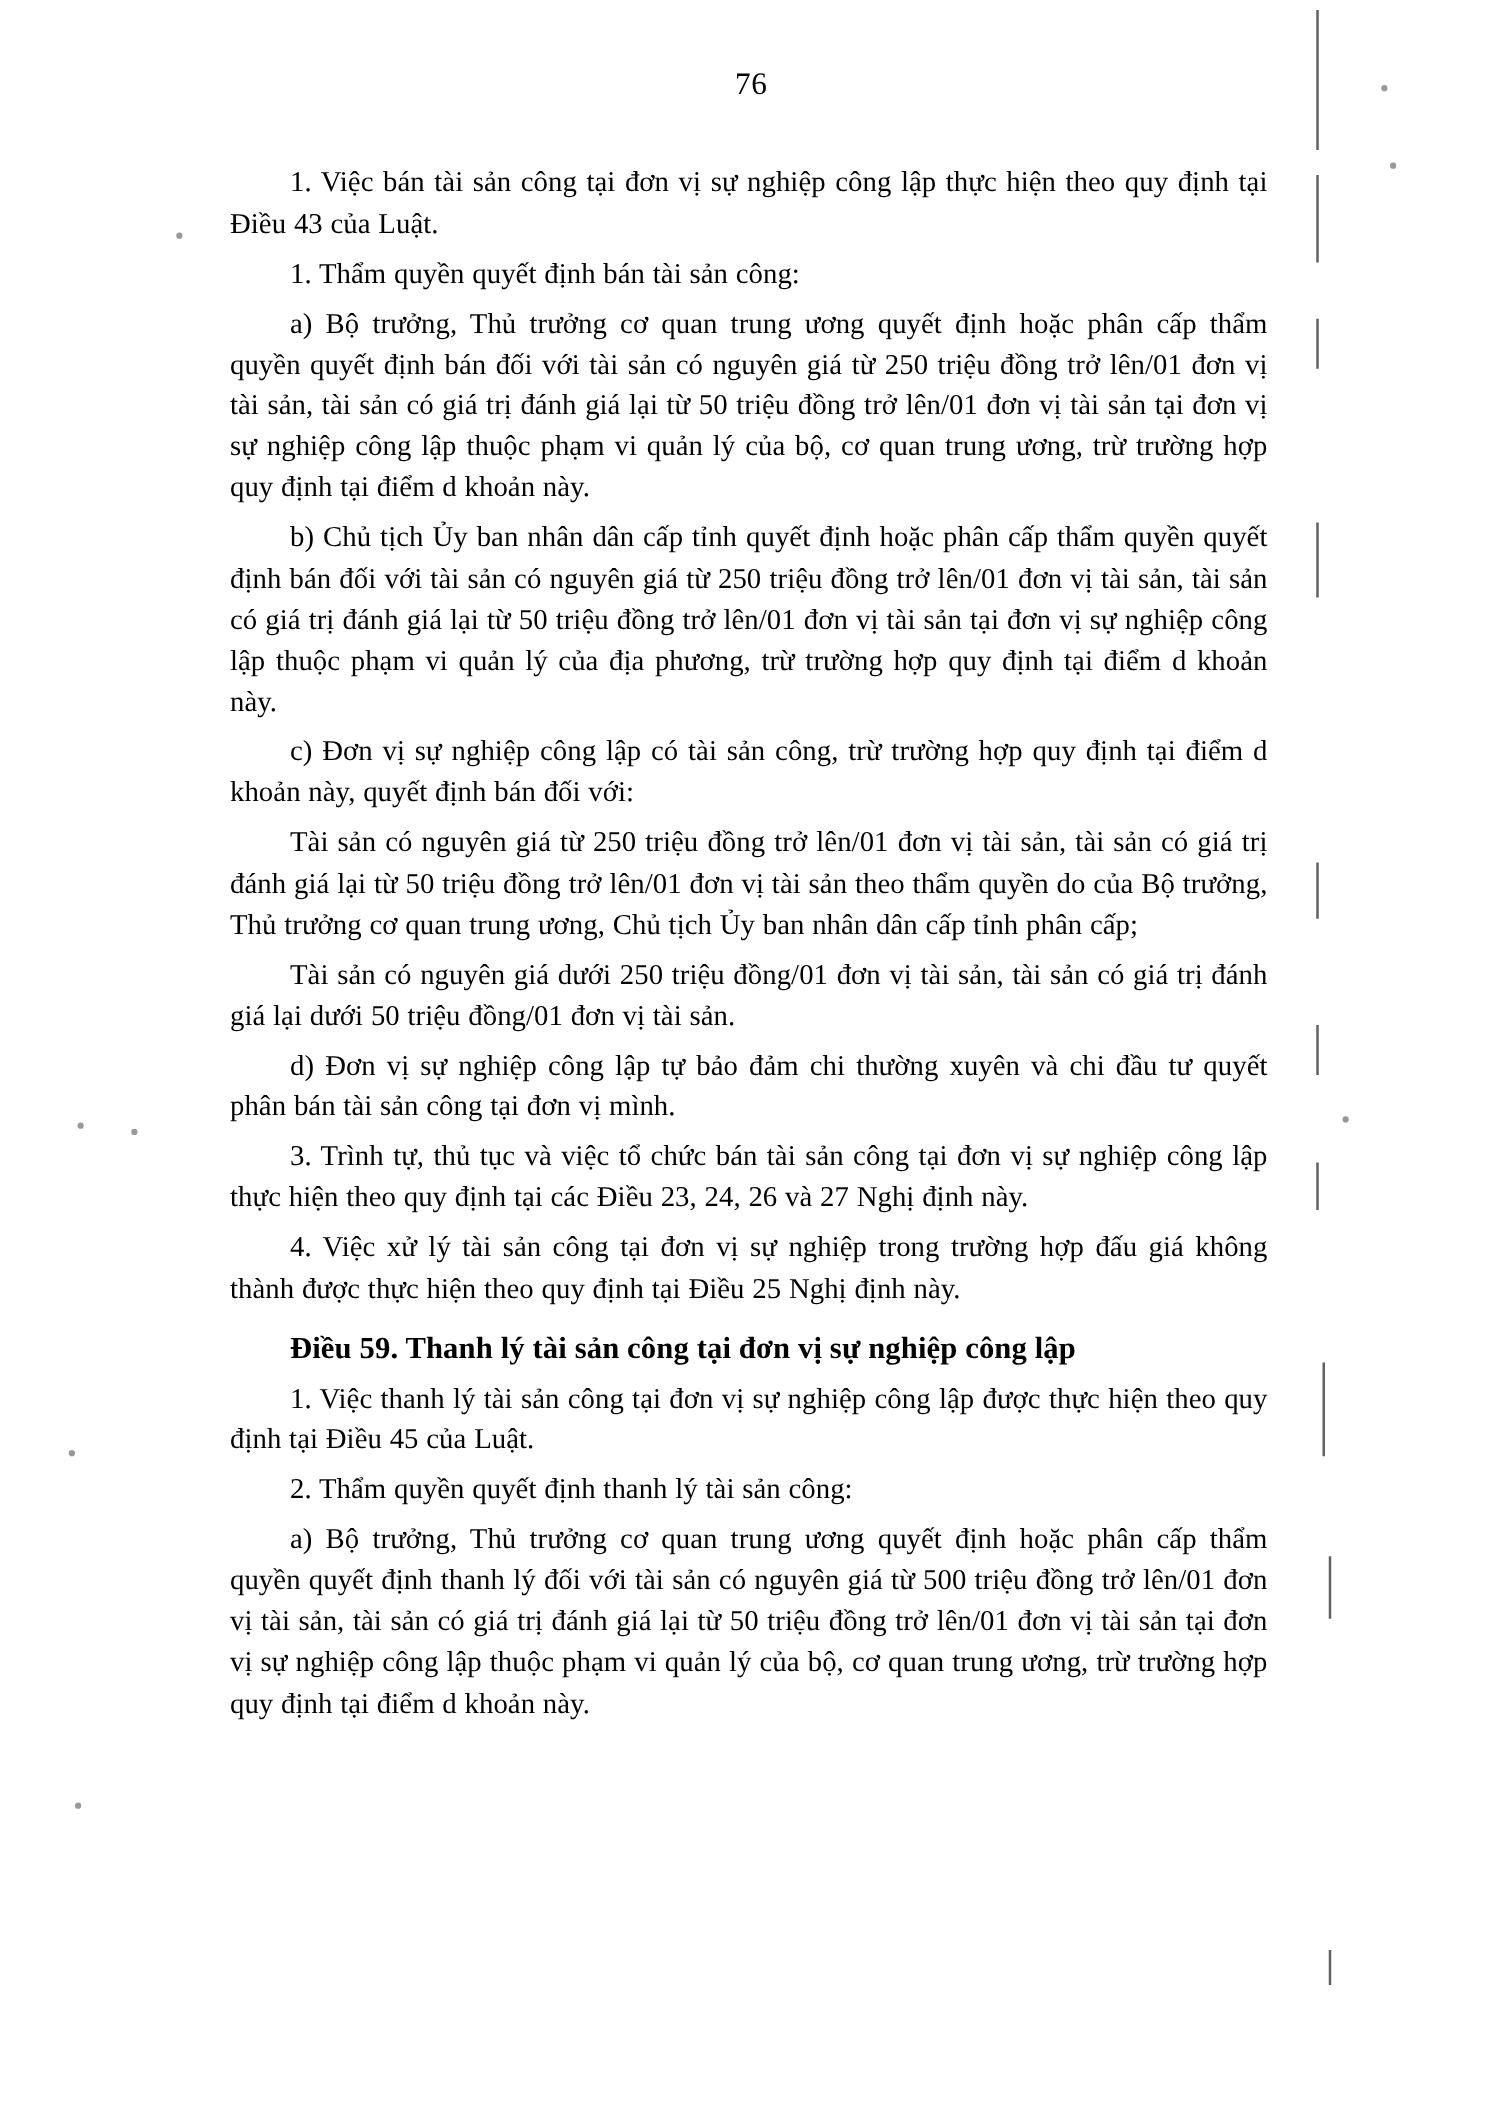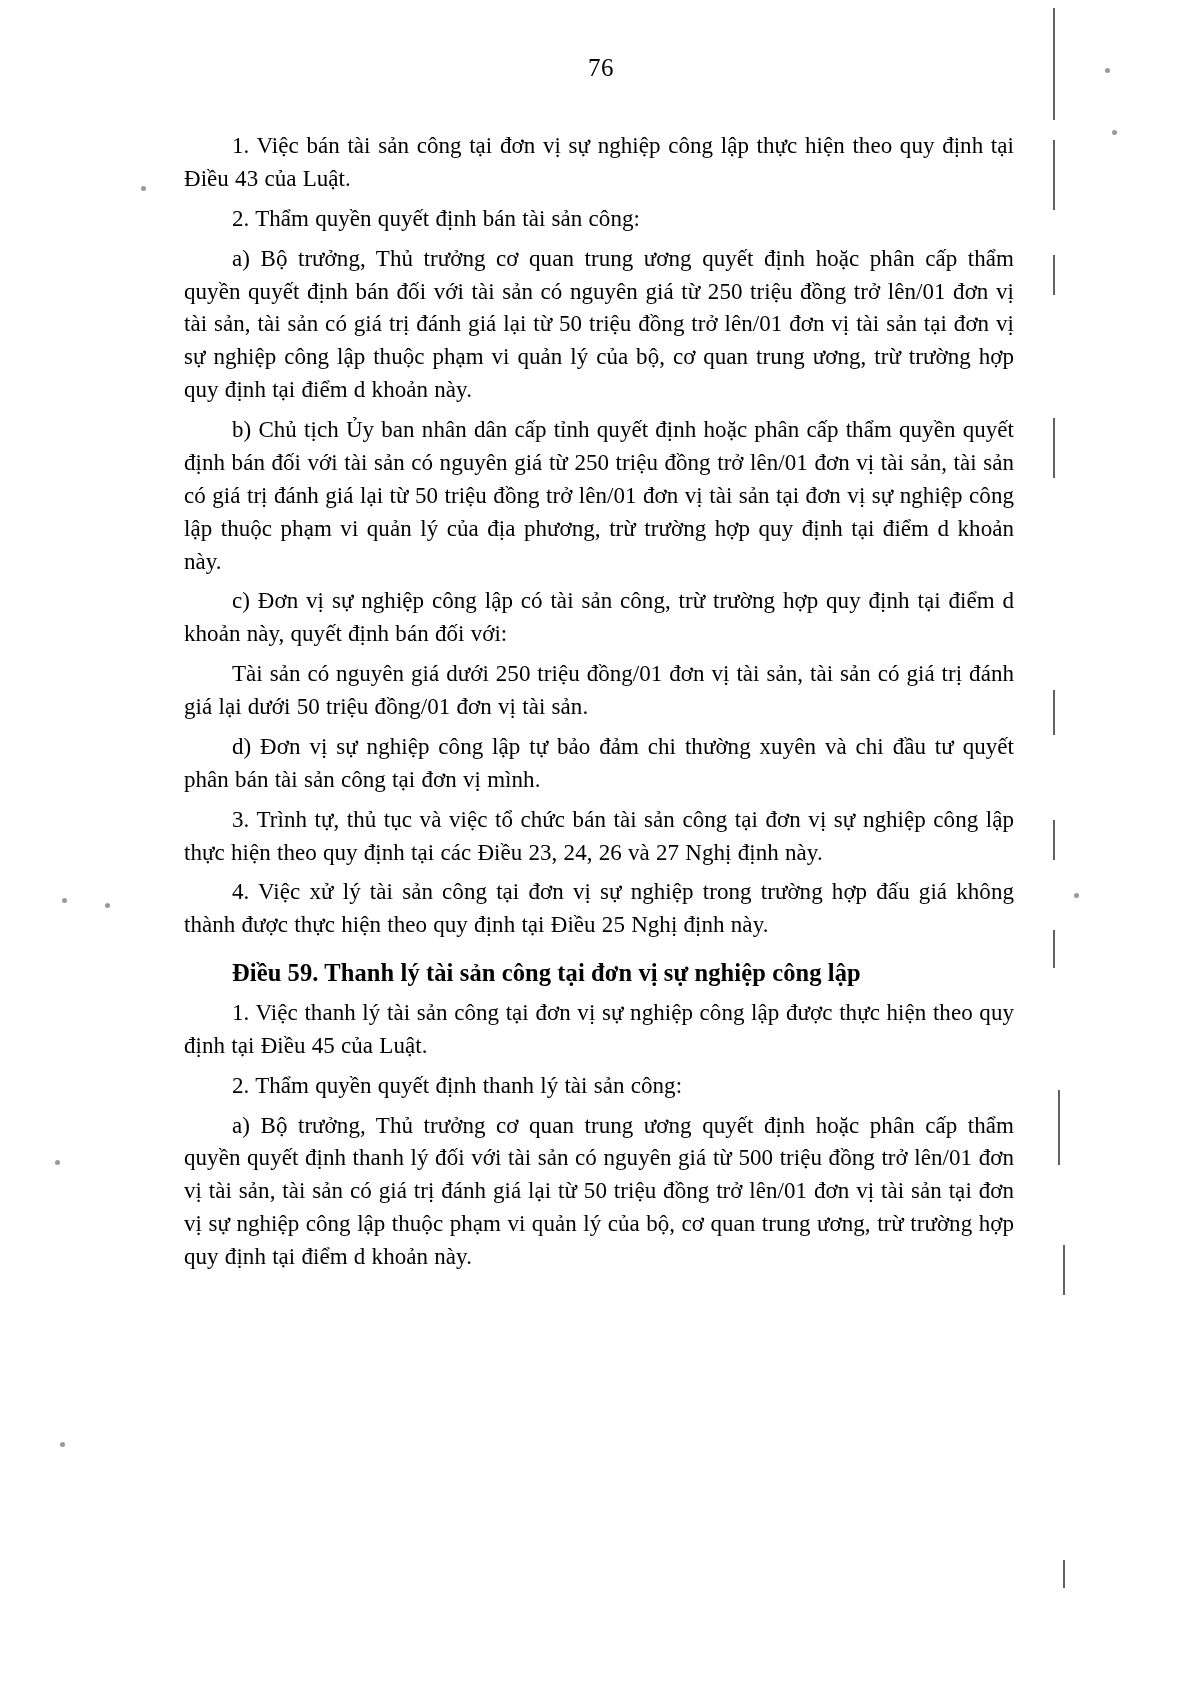--- a/index.html
+++ b/index.html
@@ -70,24 +70,25 @@
 </style>
 </head>
 <body>
 
 <div class="page">
 
   <div class="page-number">76</div>
 
   <div class="content">
     <p class="para">1. Việc bán tài sản công tại đơn vị sự nghiệp công lập thực hiện theo quy định tại Điều 43 của Luật.</p>
-    <p class="para">2. Thẩm quyền quyết định bán tài sản công:</p>
+    <p class="para">1. Thẩm quyền quyết định bán tài sản công:</p>
     <p class="para">a) Bộ trưởng, Thủ trưởng cơ quan trung ương quyết định hoặc phân cấp thẩm quyền quyết định bán đối với tài sản có nguyên giá từ 250 triệu đồng trở lên/01 đơn vị tài sản, tài sản có giá trị đánh giá lại từ 50 triệu đồng trở lên/01 đơn vị tài sản tại đơn vị sự nghiệp công lập thuộc phạm vi quản lý của bộ, cơ quan trung ương, trừ trường hợp quy định tại điểm d khoản này.</p>
     <p class="para">b) Chủ tịch Ủy ban nhân dân cấp tỉnh quyết định hoặc phân cấp thẩm quyền quyết định bán đối với tài sản có nguyên giá từ 250 triệu đồng trở lên/01 đơn vị tài sản, tài sản có giá trị đánh giá lại từ 50 triệu đồng trở lên/01 đơn vị tài sản tại đơn vị sự nghiệp công lập thuộc phạm vi quản lý của địa phương, trừ trường hợp quy định tại điểm d khoản này.</p>
     <p class="para">c) Đơn vị sự nghiệp công lập có tài sản công, trừ trường hợp quy định tại điểm d khoản này, quyết định bán đối với:</p>
+    <p class="para">Tài sản có nguyên giá từ 250 triệu đồng trở lên/01 đơn vị tài sản, tài sản có giá trị đánh giá lại từ 50 triệu đồng trở lên/01 đơn vị tài sản theo thẩm quyền do của Bộ trưởng, Thủ trưởng cơ quan trung ương, Chủ tịch Ủy ban nhân dân cấp tỉnh phân cấp;</p>
     <p class="para">Tài sản có nguyên giá dưới 250 triệu đồng/01 đơn vị tài sản, tài sản có giá trị đánh giá lại dưới 50 triệu đồng/01 đơn vị tài sản.</p>
     <p class="para">d) Đơn vị sự nghiệp công lập tự bảo đảm chi thường xuyên và chi đầu tư quyết phân bán tài sản công tại đơn vị mình.</p>
     <p class="para">3. Trình tự, thủ tục và việc tổ chức bán tài sản công tại đơn vị sự nghiệp công lập thực hiện theo quy định tại các Điều 23, 24, 26 và 27 Nghị định này.</p>
     <p class="para">4. Việc xử lý tài sản công tại đơn vị sự nghiệp trong trường hợp đấu giá không thành được thực hiện theo quy định tại Điều 25 Nghị định này.</p>
     <p class="heading second">Điều 59. Thanh lý tài sản công tại đơn vị sự nghiệp công lập</p>
     <p class="para">1. Việc thanh lý tài sản công tại đơn vị sự nghiệp công lập được thực hiện theo quy định tại Điều 45 của Luật.</p>
     <p class="para">2. Thẩm quyền quyết định thanh lý tài sản công:</p>
     <p class="para">a) Bộ trưởng, Thủ trưởng cơ quan trung ương quyết định hoặc phân cấp thẩm quyền quyết định thanh lý đối với tài sản có nguyên giá từ 500 triệu đồng trở lên/01 đơn vị tài sản, tài sản có giá trị đánh giá lại từ 50 triệu đồng trở lên/01 đơn vị tài sản tại đơn vị sự nghiệp công lập thuộc phạm vi quản lý của bộ, cơ quan trung ương, trừ trường hợp quy định tại điểm d khoản này.</p>
   </div>
 

